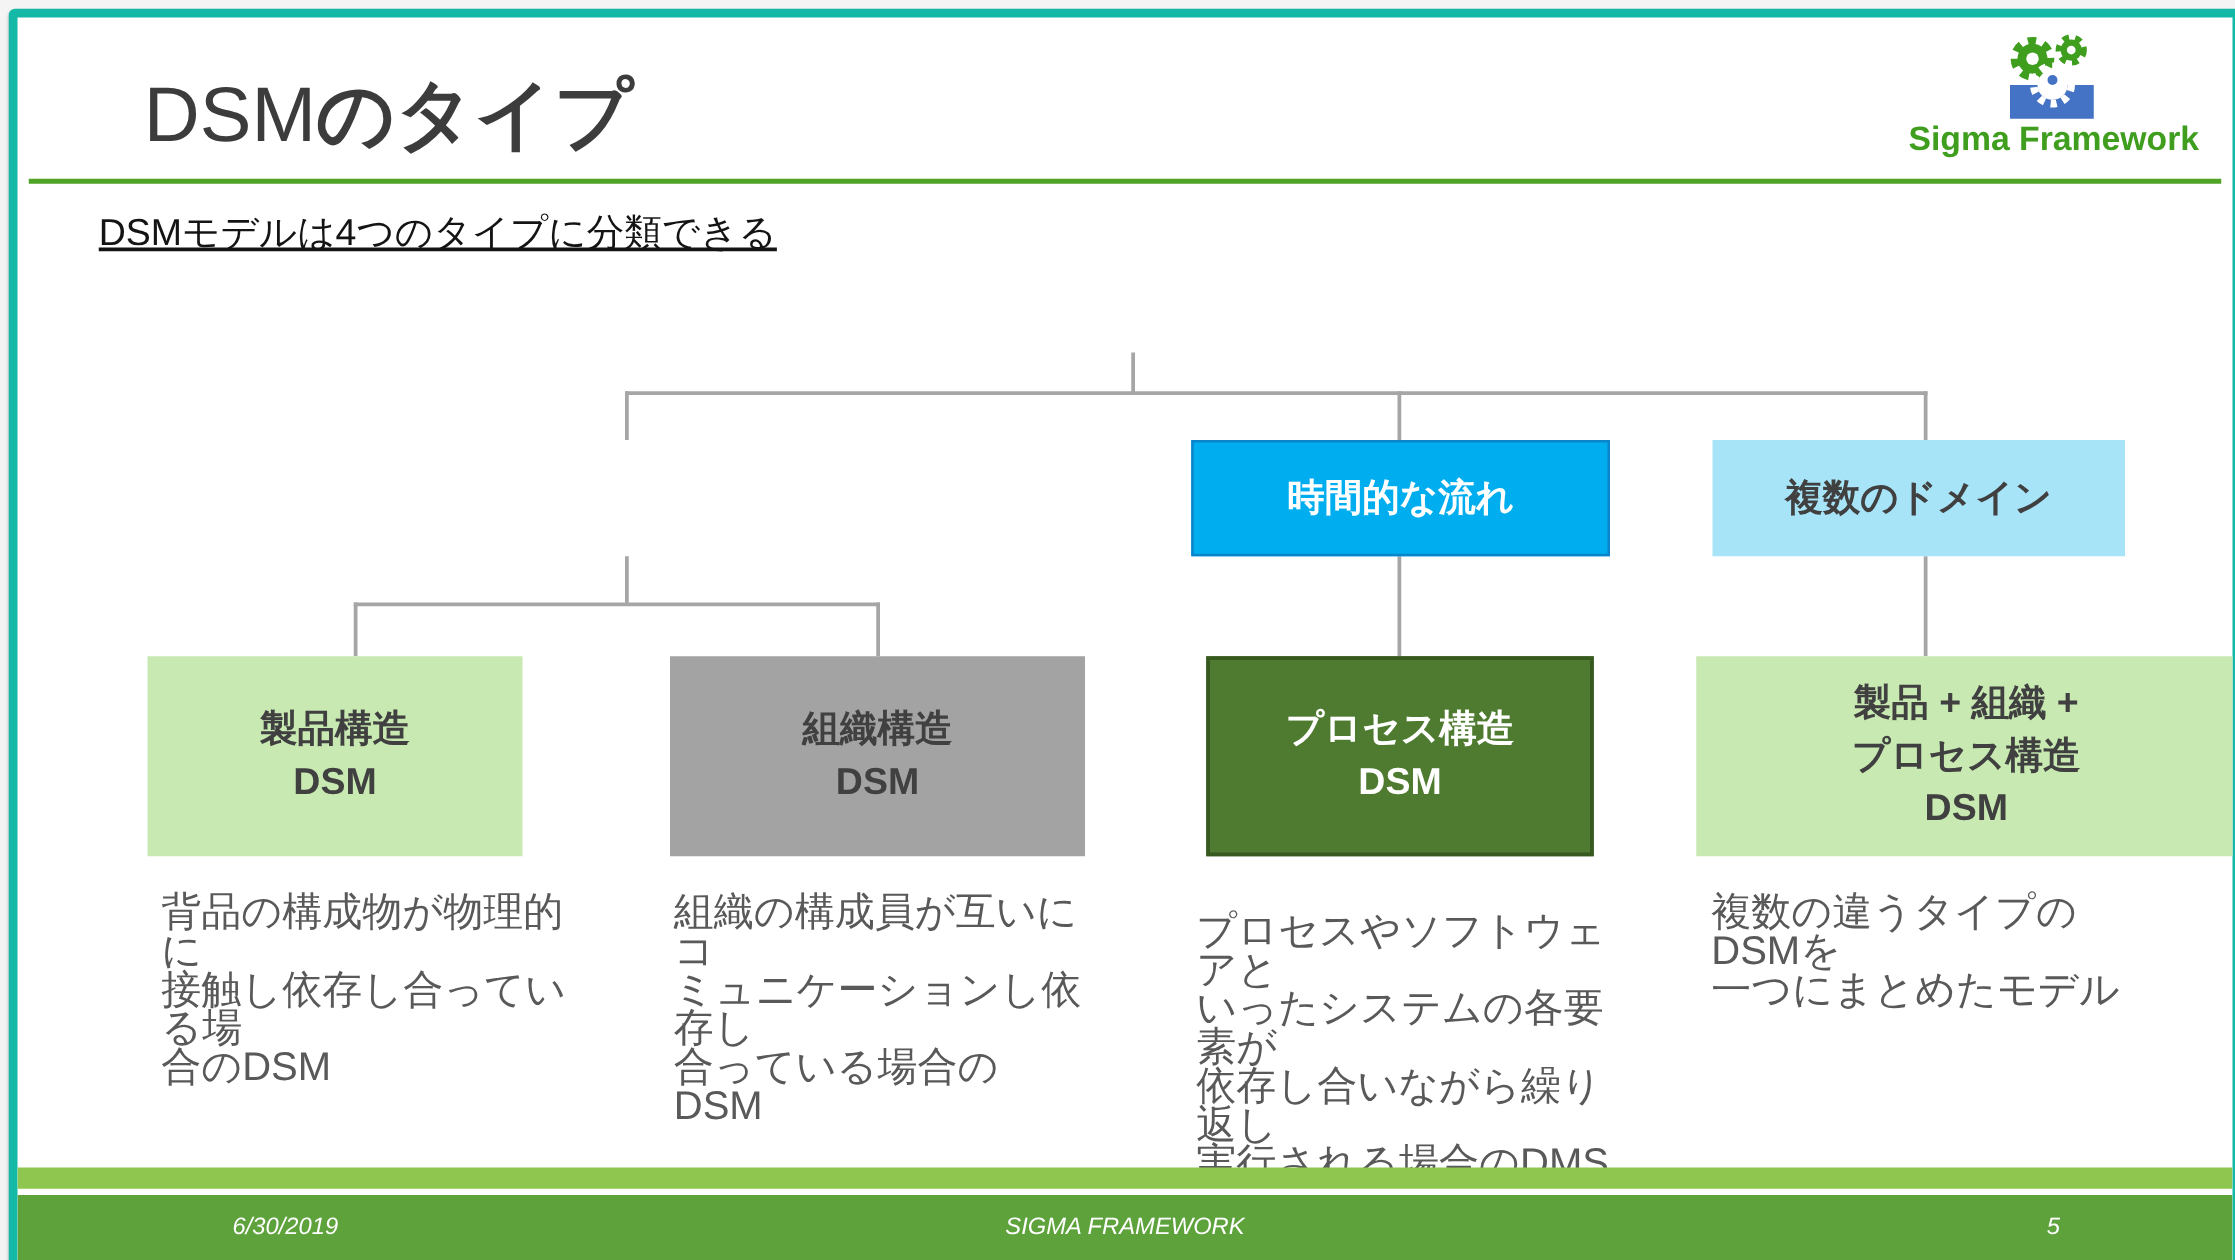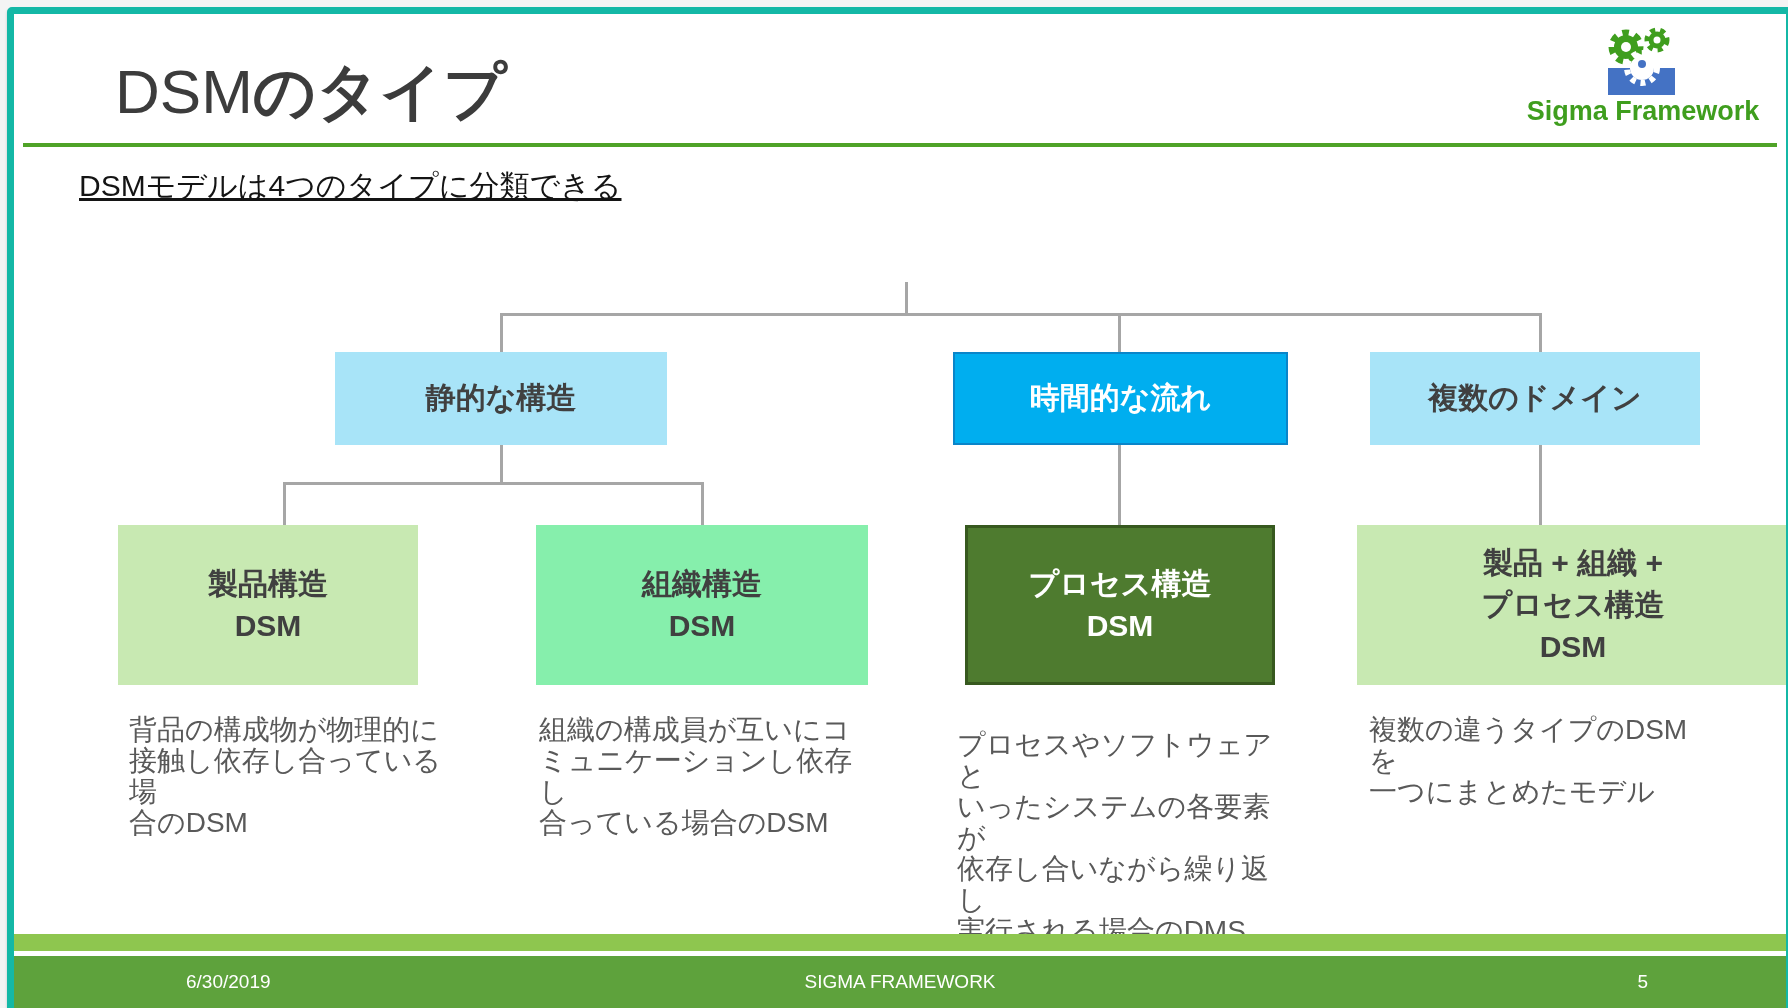--- a/index.html
+++ b/index.html
@@ -31,33 +31,33 @@
   .node{display:flex;align-items:center;justify-content:center;text-align:center;box-sizing:border-box;}
   .prelines{white-space:pre-line;}
   #node-root{left:759px;top:198px;width:270px;height:70px;background:#C00000;
              color:#FFFFFF;font-weight:700;font-size:32px;}
   .lvl2{height:93px;font-size:30px;font-weight:600;color:#404040;}
   #node-static{left:321px;top:338px;width:332px;background:#A8E4F8;}
   #node-time{left:939px;top:338px;width:335px;background:#00AEEF;border:2px solid #0A85C9;color:#FFFFFF;}
   #node-multi{left:1356px;top:338px;width:330px;background:#A8E4F8;}
   .lvl3{height:160px;font-size:30px;font-weight:700;color:#404040;line-height:42px;}
   #node-product{left:104px;top:511px;width:300px;background:#C8E9B2;}
-  #node-org{left:522px;top:511px;width:332px;background:#86efac;}
+  #node-org{left:522px;top:511px;width:332px;background:#a3a3a3;}
   #node-process{left:951px;top:511px;width:310px;background:#4E7B2F;border:3px solid #37591F;color:#FFFFFF;}
   #node-combined{left:1343px;top:511px;width:432px;background:#C8E9B2;}
   
-  .desc{font-size:28px;line-height:31px;color:#595959;top:700px;}
+  .desc{font-size:32px;line-height:31px;color:#595959;top:700px;}
   #desc-1{left:115px;width:330px;}
   #desc-2{left:525px;width:330px;}
   #desc-3{left:943px;width:340px;margin-top:15px;}
   #desc-4{left:1355px;width:345px;}
   
   #footer-strip{left:0;top:920px;width:1772px;height:17px;background:#8EC64F;}
   #footer-bar{left:0;top:942px;width:1772px;height:52px;background:#5EA23C;
-              display:flex;align-items:center;color:#FFFFFF;font-size:19px;}
+              display:flex;align-items:center;color:#FFFFFF;font-size:19px;font-style:italic;}
   #footer-date{position:absolute;left:172px;}
   #footer-center{position:absolute;left:0;width:100%;text-align:center;}
   #footer-page{position:absolute;right:138px;}
 </style>
 </head>
 <body>
 
 <div id="slide">
 
   <div id="page-title" class="abs">
@@ -94,21 +94,20 @@
   <div class="abs conn" style="left:1525px;top:299px;width:3px;height:39px;"></div>
 
   <div class="abs conn" style="left:486px;top:431px;width:3px;height:39px;"></div>
   <div class="abs conn" style="left:269px;top:468px;width:421px;height:3px;"></div>
   <div class="abs conn" style="left:269px;top:468px;width:3px;height:43px;"></div>
   <div class="abs conn" style="left:687px;top:468px;width:3px;height:43px;"></div>
   <div class="abs conn" style="left:1104px;top:431px;width:3px;height:80px;"></div>
   <div class="abs conn" style="left:1525px;top:431px;width:3px;height:80px;"></div>
 
 
-  <div id="node-static" class="abs node lvl2">静的な構造</div>
   <div id="node-multi" class="abs node lvl2">複数のドメイン</div>
   <div id="node-time" class="abs node lvl2">時間的な流れ</div>
 
   <div id="node-product" class="abs node lvl3 prelines">製品構造
 DSM</div>
   <div id="node-org" class="abs node lvl3 prelines">組織構造
 DSM</div>
   <div id="node-process" class="abs node lvl3 prelines">プロセス構造
 DSM</div>
   <div id="node-combined" class="abs node lvl3 prelines">製品 + 組織 +

